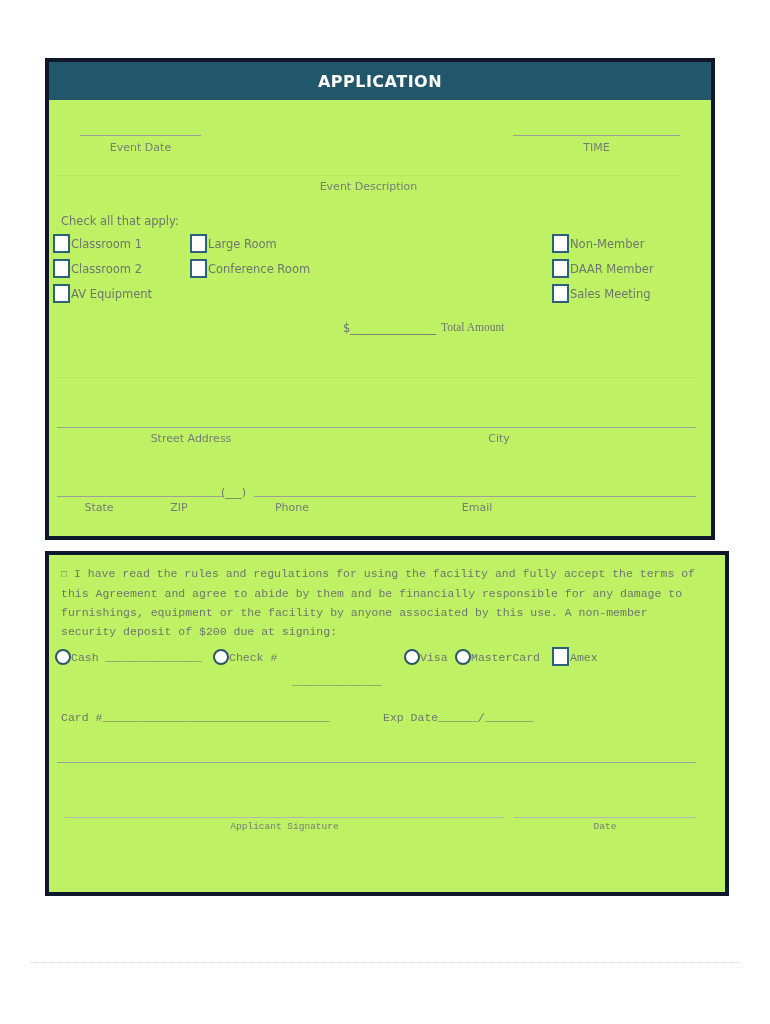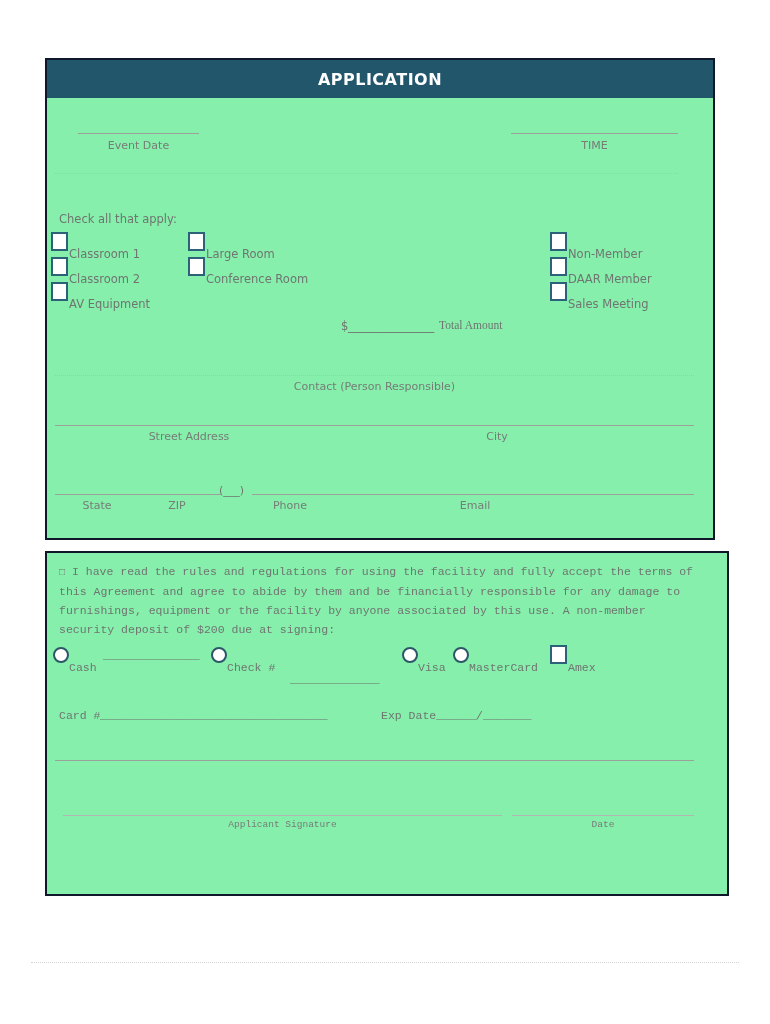--- a/index.html
+++ b/index.html
@@ -20,22 +20,22 @@
     position: absolute;
     left: 0; top: 0;
     width: 770px;
     height: 1024px;
     background: #ffffff;
   }
 
   
   .panel {
     position: absolute;
-    background: #86efac;
-    border: 2px solid #0f172a;
+    background: #bef264;
+    border: 4px solid #0f172a;
     box-sizing: border-box;
   }
   #panel-top {
     left: 45px;
     top: 58px;
     width: 670px;
     height: 482px;
   }
   #panel-bottom {
     left: 45px;
@@ -102,21 +102,20 @@
     height: 19px;
     background: #ffffff;
     border: 2px solid #2c6279;
     box-sizing: border-box;
   }
   .cbox-label {
     position: absolute;
     color: #6f7570;
     font-size: 11.5px;
     white-space: nowrap;
-    margin-top: 12px;
   }
 
   
   .radio {
     position: absolute;
     width: 16px;
     height: 16px;
     border-radius: 50%;
     background: #ffffff;
     border: 2px solid #2c5668;
@@ -157,20 +156,21 @@
       <span class="header-title">APPLICATION</span>
     </div>
 
     <div class="rule" style="left:31px; top:73px; width:121px;"></div>
     <div class="caption" style="left:31px; top:79px; width:121px;">Event Date</div>
 
     <div class="rule" style="left:464px; top:73px; width:167px;"></div>
     <div class="caption" style="left:464px; top:79px; width:167px;">TIME</div>
 
     <div class="rule dotted" style="left:8px; top:113px; width:623px;"></div>
+    <div class="caption" style="left:8px; top:118px; width:623px;">Event Description</div>
 
     <div class="ftext" style="left:12px; top:152px;">Check all that apply:</div>
 
     <div class="cbox" style="left:4px; top:172px;"></div>
     <div class="cbox-label" style="left:22px; top:175px;">Classroom 1</div>
 
     <div class="cbox" style="left:4px; top:197px;"></div>
     <div class="cbox-label" style="left:22px; top:200px;">Classroom 2</div>
 
     <div class="cbox" style="left:4px; top:222px;"></div>
@@ -189,21 +189,20 @@
     <div class="cbox-label" style="left:521px; top:200px;">DAAR Member</div>
 
     <div class="cbox" style="left:503px; top:222px;"></div>
     <div class="cbox-label" style="left:521px; top:225px;">Sales Meeting</div>
 
     <div class="ftext" style="left:294px; top:259px;">$</div>
     <div class="ftext" style="left:301px; top:259px;">_______________</div>
     <div class="ftext" style="left:392px; top:259px;font-family:Liberation Serif, serif;">Total Amount</div>
 
     <div class="rule dotted" style="left:8px; top:315px; width:639px;"></div>
-    <div class="caption" style="left:8px; top:320px; width:639px;">Contact (Person Responsible)</div>
 
     <div class="rule" style="left:8px; top:365px; width:639px;"></div>
     <div class="caption" style="left:83px; top:370px; width:118px;">Street Address</div>
     <div class="caption" style="left:391px; top:370px; width:118px;">City</div>
 
     <div class="rule" style="left:8px; top:434px; width:166px;"></div>
     <div class="ftext" style="left:172px; top:424px; font-size:11px;">(___)</div>
     <div class="rule" style="left:205px; top:434px; width:442px;"></div>
 
     <div class="caption" style="left:20px; top:439px; width:60px;">State</div>

